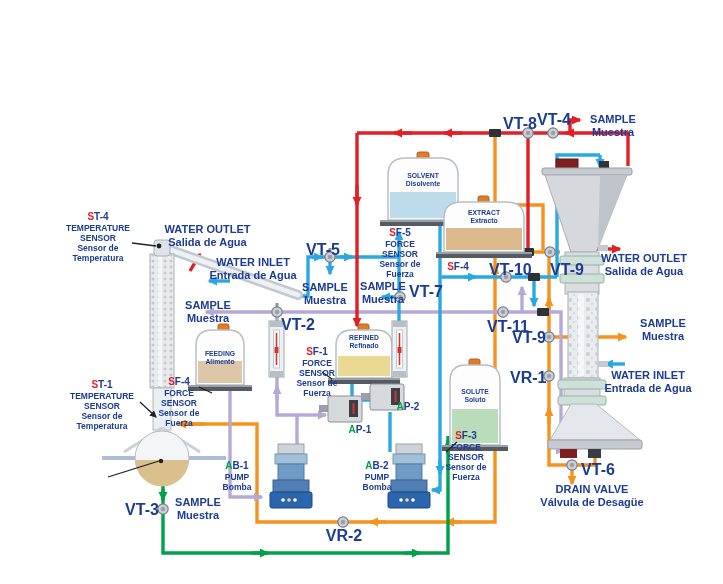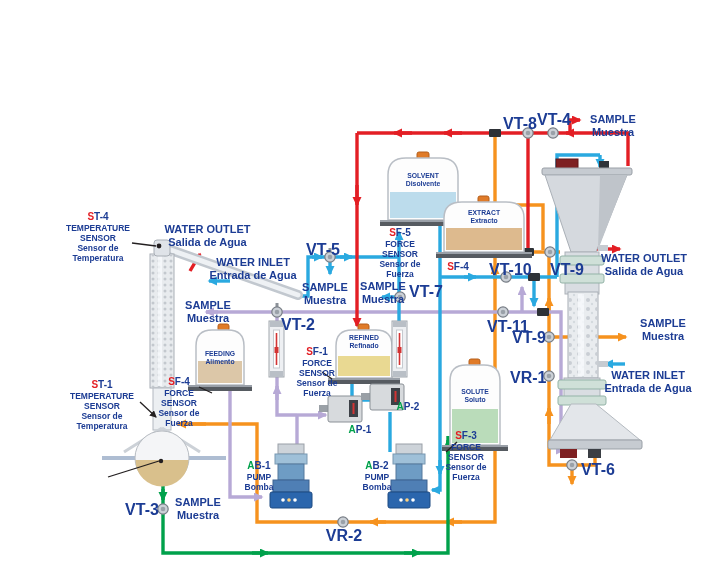--- a/index.html
+++ b/index.html
@@ -396,20 +396,24 @@
   <div>Muestra</div>
 </div>
 
 <div class="lbl flbl" style="left:602px;top:369px;width:92px">
   <div>WATER INLET</div>
   <div>Entrada de Agua</div>
 </div>
 
 <div class="lbl vlbl" style="left:578px;top:461px;width:40px">VT-6</div>
 
+<div class="lbl flbl" style="left:522px;top:483px;width:140px">
+  <div>DRAIN VALVE</div>
+  <div>Válvula de Desagüe</div>
+</div>
 
 <div class="lbl" style="left:56px;top:379px;width:92px">
   <div class="tag"><span class="rd">S</span><span>T-1</span></div>
   <div>TEMPERATURE</div>
   <div>SENSOR</div>
   <div>Sensor de</div>
   <div>Temperatura</div>
 </div>
 
 <div class="lbl" style="left:148px;top:376px;width:62px">
@@ -439,21 +443,21 @@
 
 <div class="lbl vlbl" style="left:124px;top:501px;width:36px">VT-3</div>
 
 <div class="lbl flbl" style="left:166px;top:496px;width:64px">
   <div>SAMPLE</div>
   <div>Muestra</div>
 </div>
 
 <div class="lbl vlbl" style="left:324px;top:527px;width:40px">VR-2</div>
 
-<div class="lbl" style="left:234px;top:460px;width:50px">
+<div class="lbl" style="left:212px;top:460px;width:50px">
   <div class="tag"><span class="gn">A</span><span>B-1</span></div>
   <div>PUMP</div>
   <div>Bomba</div>
 </div>
 
 <div class="lbl" style="left:352px;top:460px;width:50px">
   <div class="tag"><span class="gn">A</span><span>B-2</span></div>
   <div>PUMP</div>
   <div>Bomba</div>
 </div>

